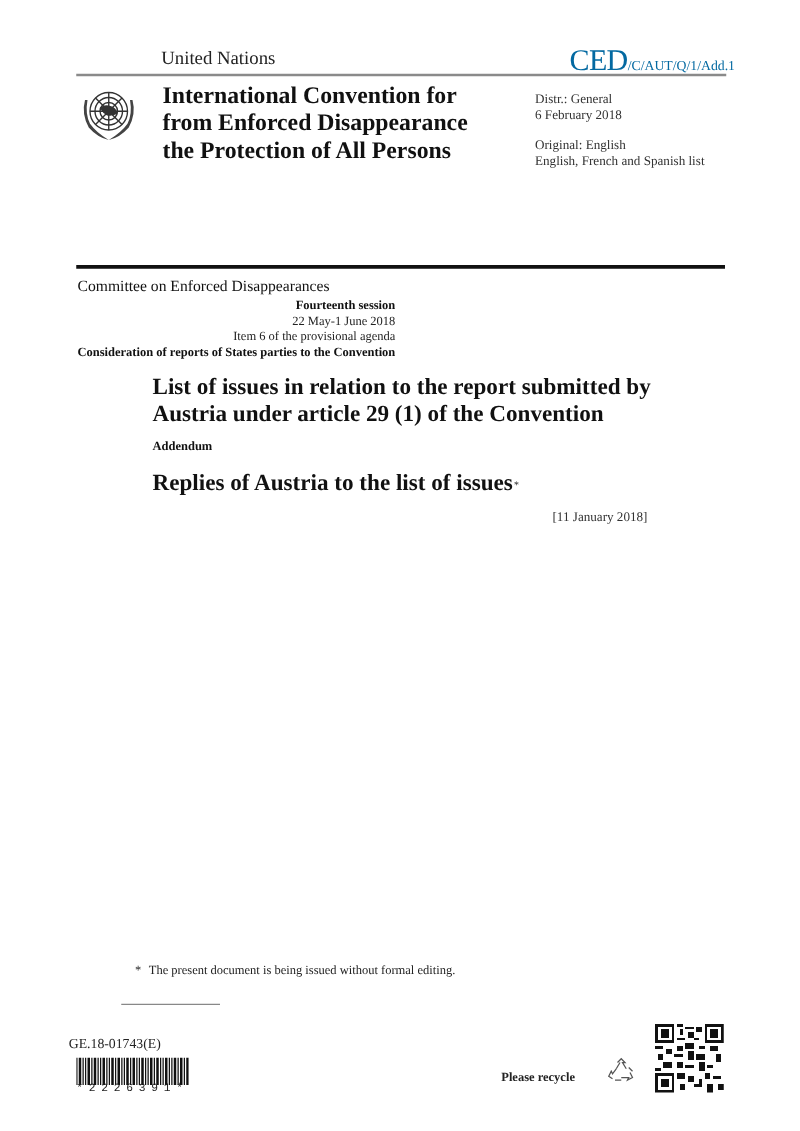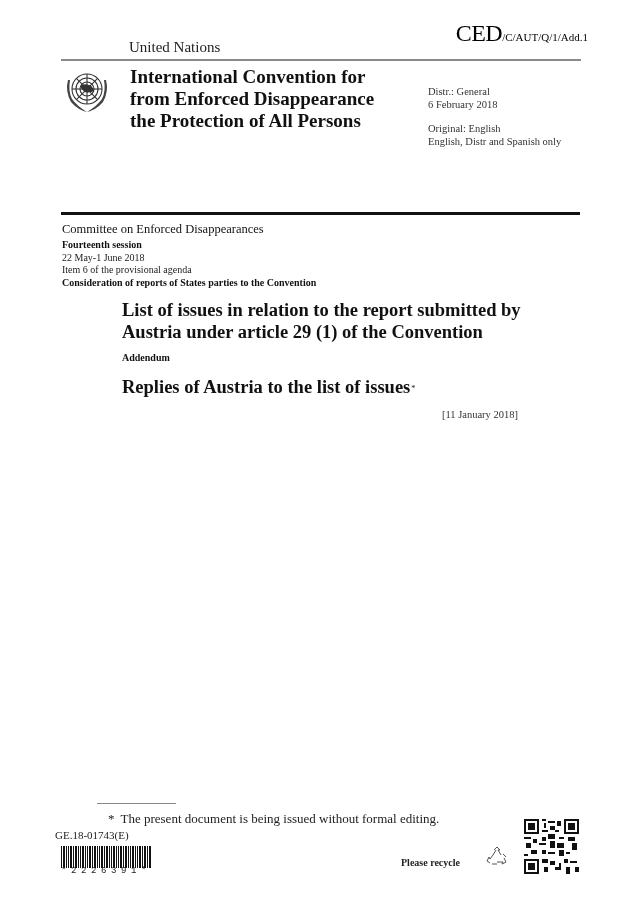--- a/index.html
+++ b/index.html
@@ -2,45 +2,45 @@
 <html><head>
   <meta charset="utf-8">
   <style>
     html, body { margin: 0; padding: 0; background: #ffffff; }
     body {
       width: 640px; height: 905px; position: relative; overflow: hidden;
       font-family: "Liberation Serif", "DejaVu Serif", serif; color: #111;
     }
     .abs { position: absolute; }
     .un-name { left: 129px; top: 39px; font-size: 15px; color: #222; }
-    .symbol { right: 52px; top: 20px; white-space: nowrap; color: #000000; }
+    .symbol { right: 52px; top: 36px; white-space: nowrap; color: #0369a1; }
     .symbol .big { font-size: 24px; letter-spacing: -0.5px; }
     .symbol .small { font-size: 11px; }
     .rule-top { left: 61px; top: 59px; width: 520px; height: 2px; background: #8a8a8a; }
     .logo { left: 62px; top: 66px; width: 50px; height: 50px; }
     .conv-title {
       left: 130px; top: 66px; font-size: 19px; font-weight: bold; line-height: 22px; color: #111;
     }
-    .distr { left: 428px; top: 73px; font-size: 10.5px; line-height: 13px; color: #333; margin-top: 12px; }
+    .distr { left: 428px; top: 73px; font-size: 10.5px; line-height: 13px; color: #333; }
     .distr p { margin: 0; }
     .distr .gap { height: 11px; }
     .rule-thick { left: 61px; top: 212px; width: 519px; height: 3px; background: #111; }
     .committee { left: 62px; top: 222px; font-size: 12.5px; font-weight: normal; }
     .session-block { left: 62px; top: 239px; font-size: 10px; line-height: 12.5px; color: #222; }
-    .session-block div { white-space: nowrap; }
+    .session-block div { white-space: nowrap; text-align: right; }
     .session-block .b { font-weight: bold; color: #111; }
     .doc-title {
       left: 122px; top: 299px; font-size: 18.5px; font-weight: bold; line-height: 22px; color: #111;
     }
     .addendum { left: 122px; top: 352px; font-size: 10px; font-weight: bold; }
     .replies { left: 122px; top: 377px; font-size: 18.5px; font-weight: bold; color: #111; white-space: nowrap; }
     .replies sup { font-size: 8px; font-weight: normal; vertical-align: middle; margin-left: 1px; }
     .date { right: 122px; top: 409px; font-size: 10.5px; color: #333; padding-left: 44px; }
     .fn-rule { left: 97px; top: 803px; width: 79px; height: 1px; background: #888; }
-    .footnote { left: 108px; top: 811px; font-size: 13px; color: #222; white-space: nowrap; }
+    .footnote { left: 108px; top: 771px; font-size: 10px; color: #222; white-space: nowrap; }
     .footnote .star { margin-right: 6px; }
     .gecode { left: 55px; top: 829px; font-size: 11px; color: #222; }
     .barcode { left: 61px; top: 846px; width: 90px; height: 22px; }
     .barcode-num { left: 61px; top: 866px; font-size: 9px; letter-spacing: 4.6px; font-family: "Liberation Mono", monospace; color: #222; }
     .recycle-label { left: 401px; top: 857px; font-size: 10px; font-weight: bold; color: #222; }
     .recycle-icon { left: 486px; top: 846px; width: 22px; height: 22px; }
     .qr { left: 524px; top: 819px; width: 55px; height: 55px; }
   </style>
 </head>
 <body>
@@ -75,21 +75,21 @@
   <div>International Convention for</div>
   <div>from Enforced Disappearance</div>
   <div>the Protection of All Persons</div>
 </div>
 
 <div class="abs distr">
   <p>Distr.: General</p>
   <p>6 February 2018</p>
   <div class="gap"></div>
   <p>Original: English</p>
-  <p>English, Distr and Spanish only</p>
+  <p>English, French and Spanish list</p>
 </div>
 
 <div class="abs rule-thick"></div>
 
 <div class="abs committee">Committee on Enforced Disappearances</div>
 
 <div class="abs session-block">
   <div class="b">Fourteenth session</div>
   <div>22 May-1 June 2018</div>
   <div>Item 6 of the provisional agenda</div>

